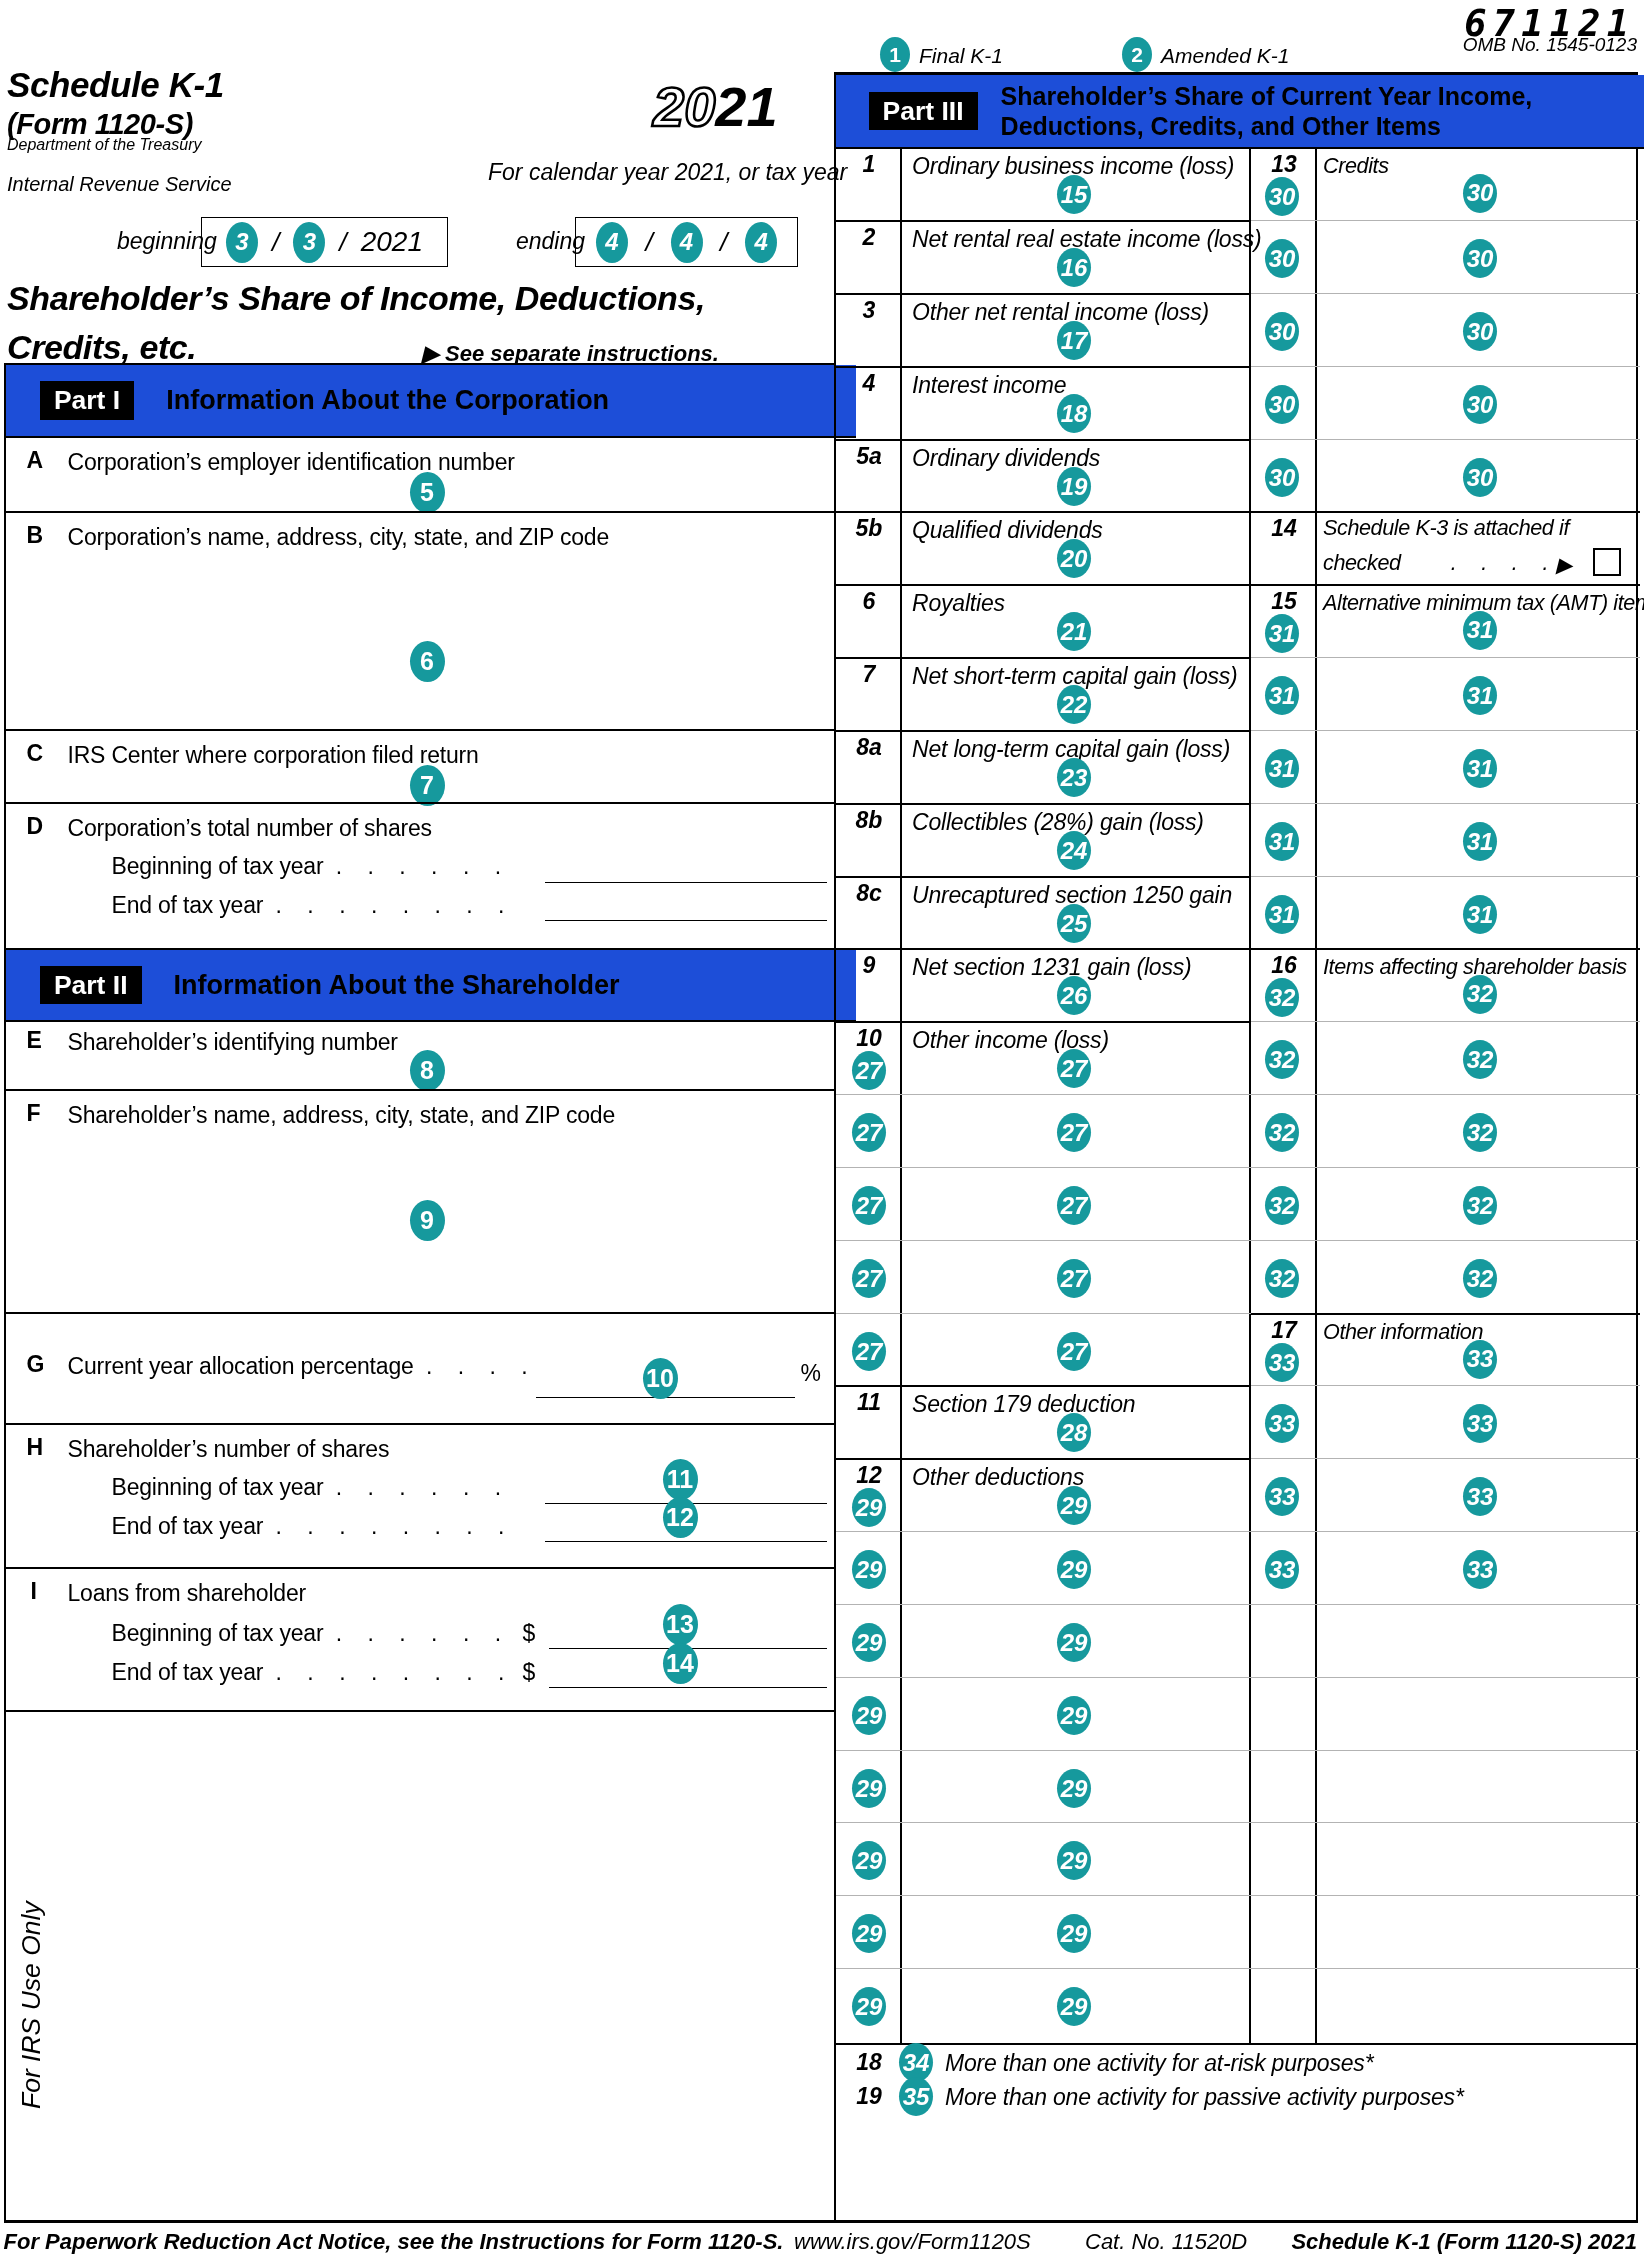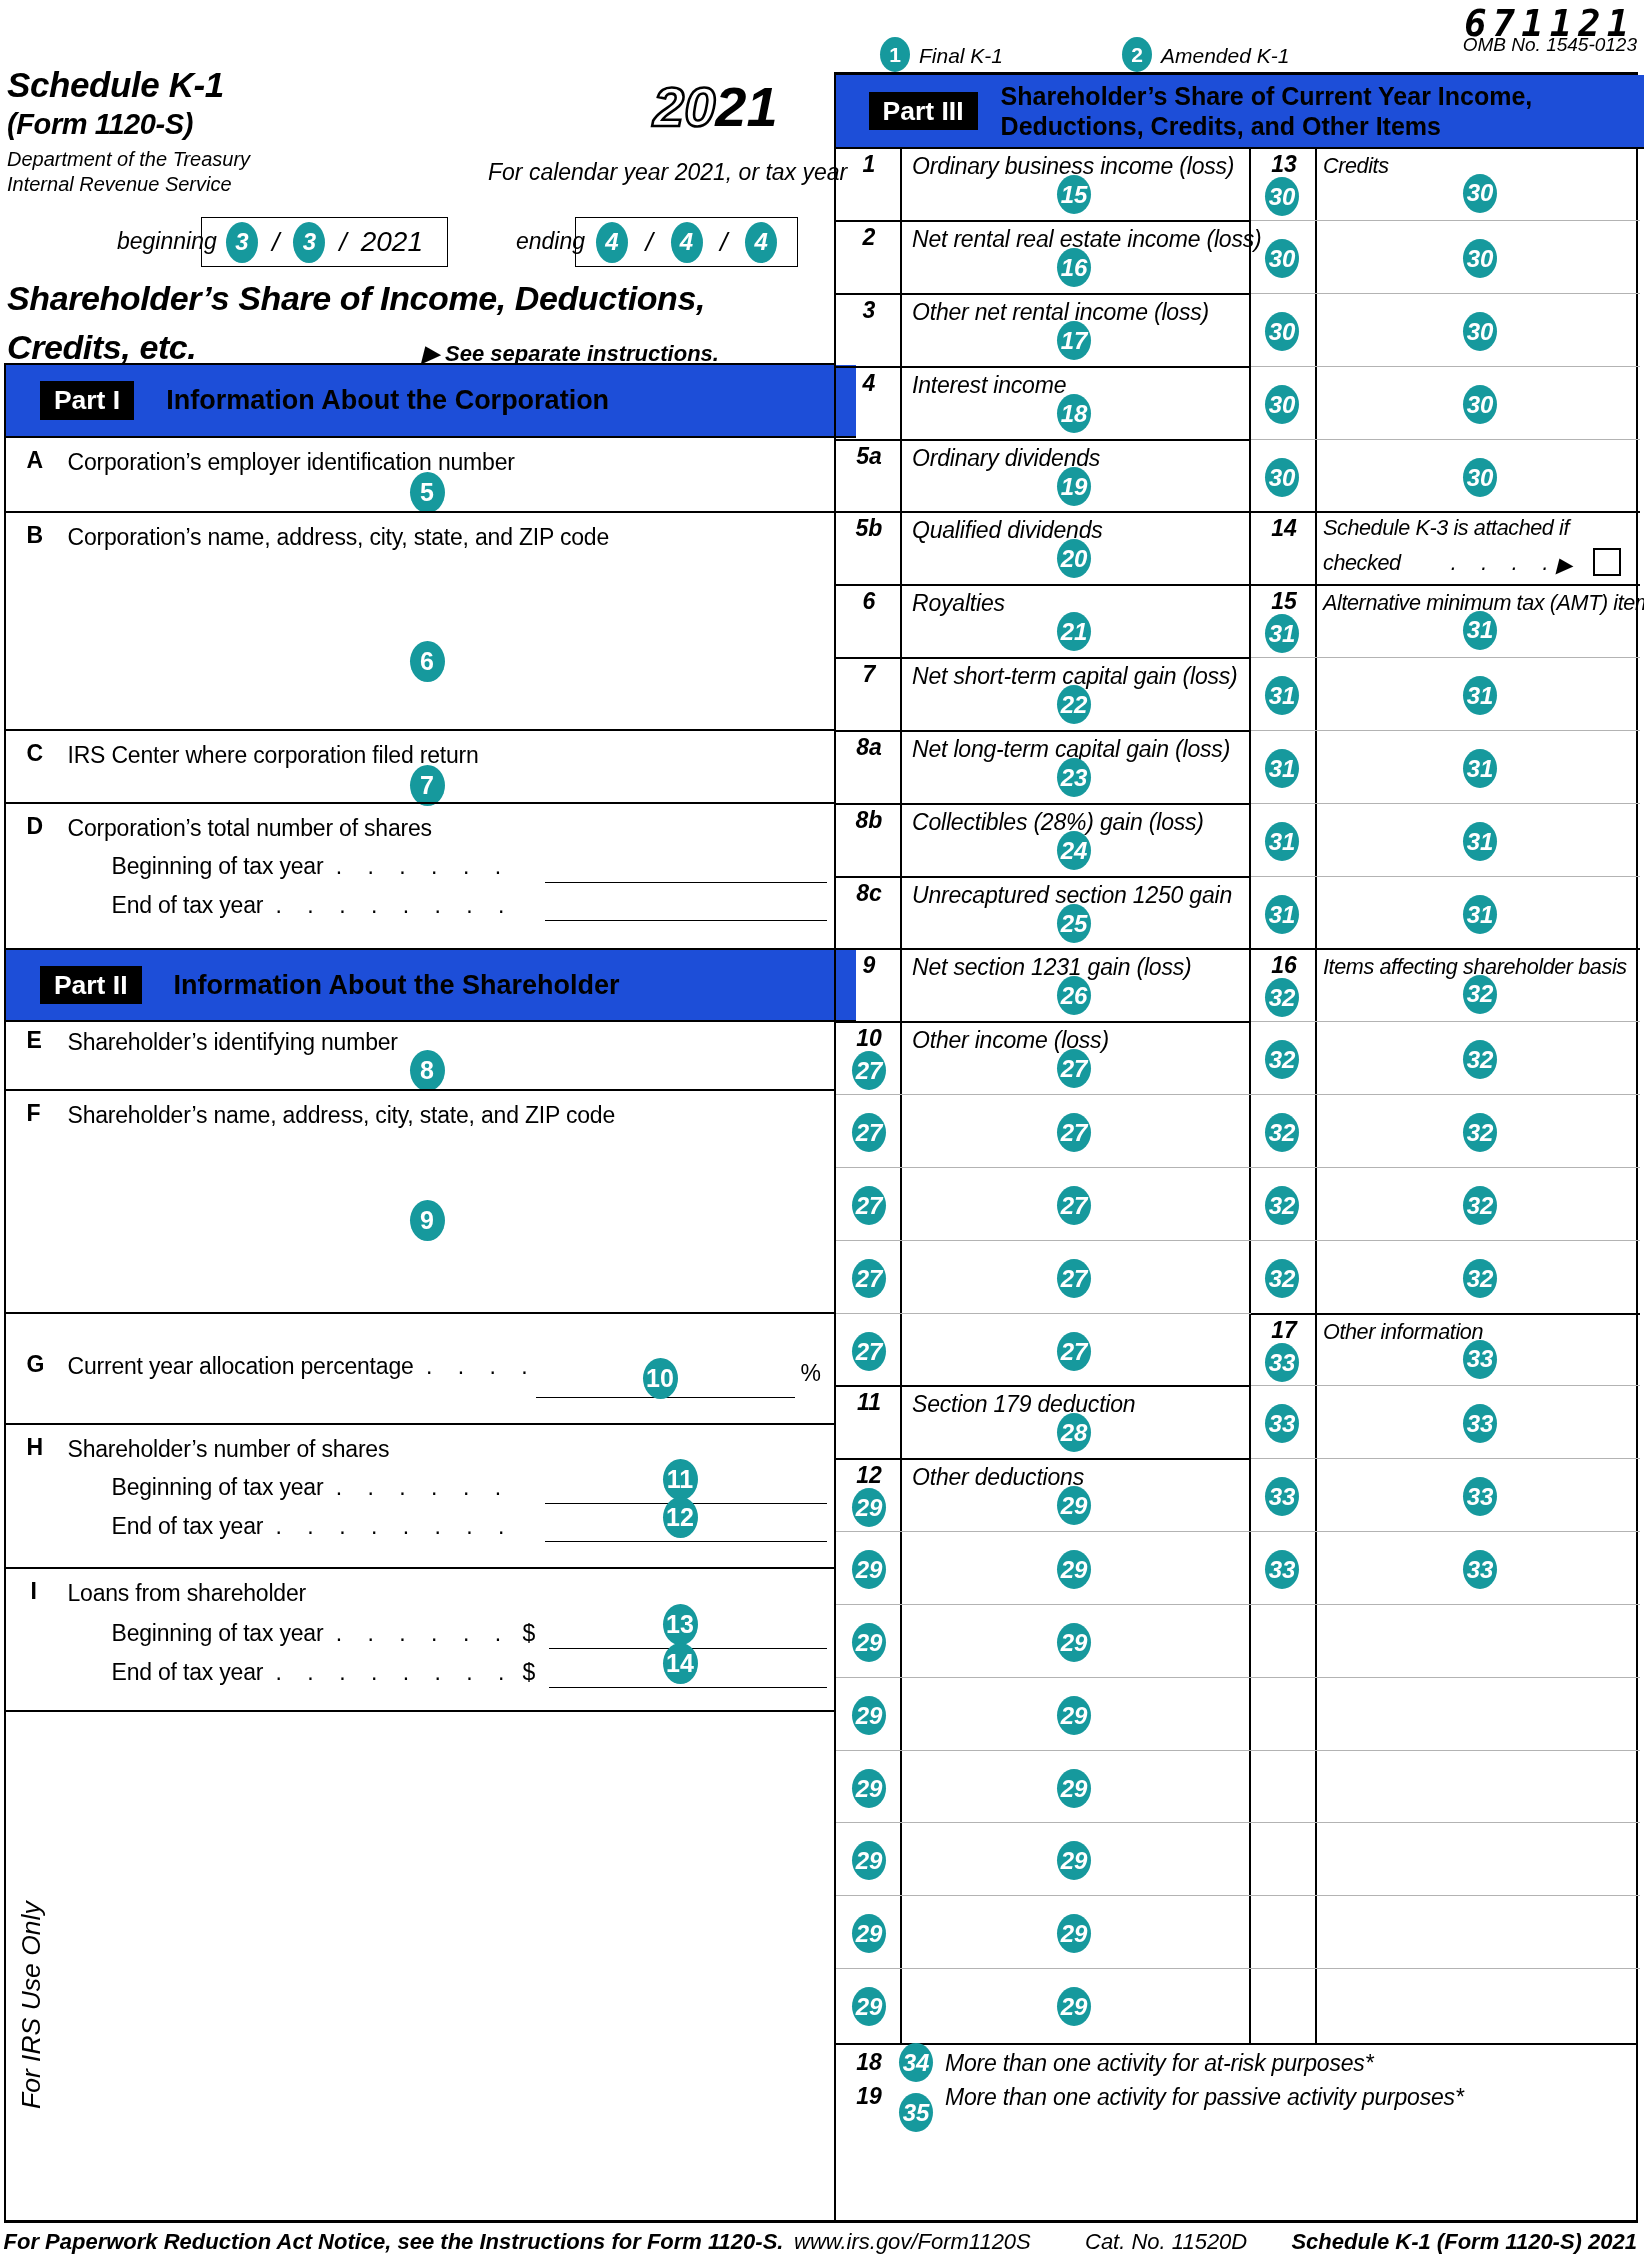--- a/index.html
+++ b/index.html
@@ -41,21 +41,21 @@
   <div class="abs barcode" style="right:8.8px;top:1.8px;">671121</div>
   <div class="abs" style="right:7px;top:34px;font-size:19px;">OMB No. 1545-0123</div>
 
   <div class="circ sm" style="left:880px;top:37px;">1</div>
   <div class="abs" style="left:919px;top:44px;font-size:21px;">Final K-1</div>
   <div class="circ sm" style="left:1122px;top:37px;">2</div>
   <div class="abs" style="left:1161px;top:44px;font-size:21px;">Amended K-1</div>
 
   <div class="abs b" style="left:7px;top:65px;font-size:35px;letter-spacing:-0.4px;">Schedule K-1</div>
   <div class="abs b" style="left:7px;top:108px;font-size:29px;letter-spacing:-0.4px;">(Form 1120-S)</div>
-  <div class="abs" style="left:7px;top:148px;font-size:20px;">Department of the Treasury</div>
+  <div class="abs" style="left:7px;top:136px;font-size:16px;">Department of the Treasury</div>
   <div class="abs" style="left:7px;top:173px;font-size:20px;">Internal Revenue Service</div>
 
   <div class="abs" style="left:653px;top:74px;font-size:56px;font-weight:bold;">
     <span class="outline20">20</span><span>21</span>
   </div>
   <div class="abs" style="left:488px;top:159px;font-size:23px;">For calendar year 2021, or tax year</div>
 
   <div class="abs" style="left:117px;top:228px;font-size:23px;">beginning</div>
   <div class="abs" style="left:201px;top:217px;width:245px;height:48px;border:1.8px solid #000;display:flex;align-items:center;justify-content:center;gap:14px;font-size:26.5px;">
     <span class="circ" style="position:static;width:32px;height:41px;">3</span>
@@ -403,21 +403,21 @@
         </div>
       </div>
 
     <div class="abs" style="left:0;top:1968px;width:100%;height:35px;border-top:2.2px solid #000;">
       <span class="bandnum" style="left:0;top:4.4px;">18</span>
       <span class="circ" style="left:63px;top:-1.8px;">34</span>
       <span class="bandlbl" style="left:109px;top:5.3px;">More than one activity for at-risk purposes*</span>
     </div>
     <div class="abs" style="left:0;top:2004px;width:100%;height:35px;">
       <span class="bandnum" style="left:0;top:4.4px;">19</span>
-      <span class="circ" style="left:63px;top:-1.8px;margin-top:16px;">35</span>
+      <span class="circ" style="left:63px;top:-1.8px;">35</span>
       <span class="bandlbl" style="left:109px;top:5.3px;">More than one activity for passive activity purposes*</span>
     </div>
 
   </div>
 
   <div class="abs b" style="left:3.5px;top:2229px;font-size:22px;">For Paperwork Reduction Act Notice, see the Instructions for Form 1120-S.</div>
   <div class="abs" style="left:794px;top:2229px;font-size:22px;">www.irs.gov/Form1120S</div>
   <div class="abs" style="left:1085px;top:2229px;font-size:22px;">Cat. No. 11520D</div>
   <div class="abs b" style="right:7px;top:2229px;font-size:22px;">Schedule K-1 (Form 1120-S) 2021</div>
 

